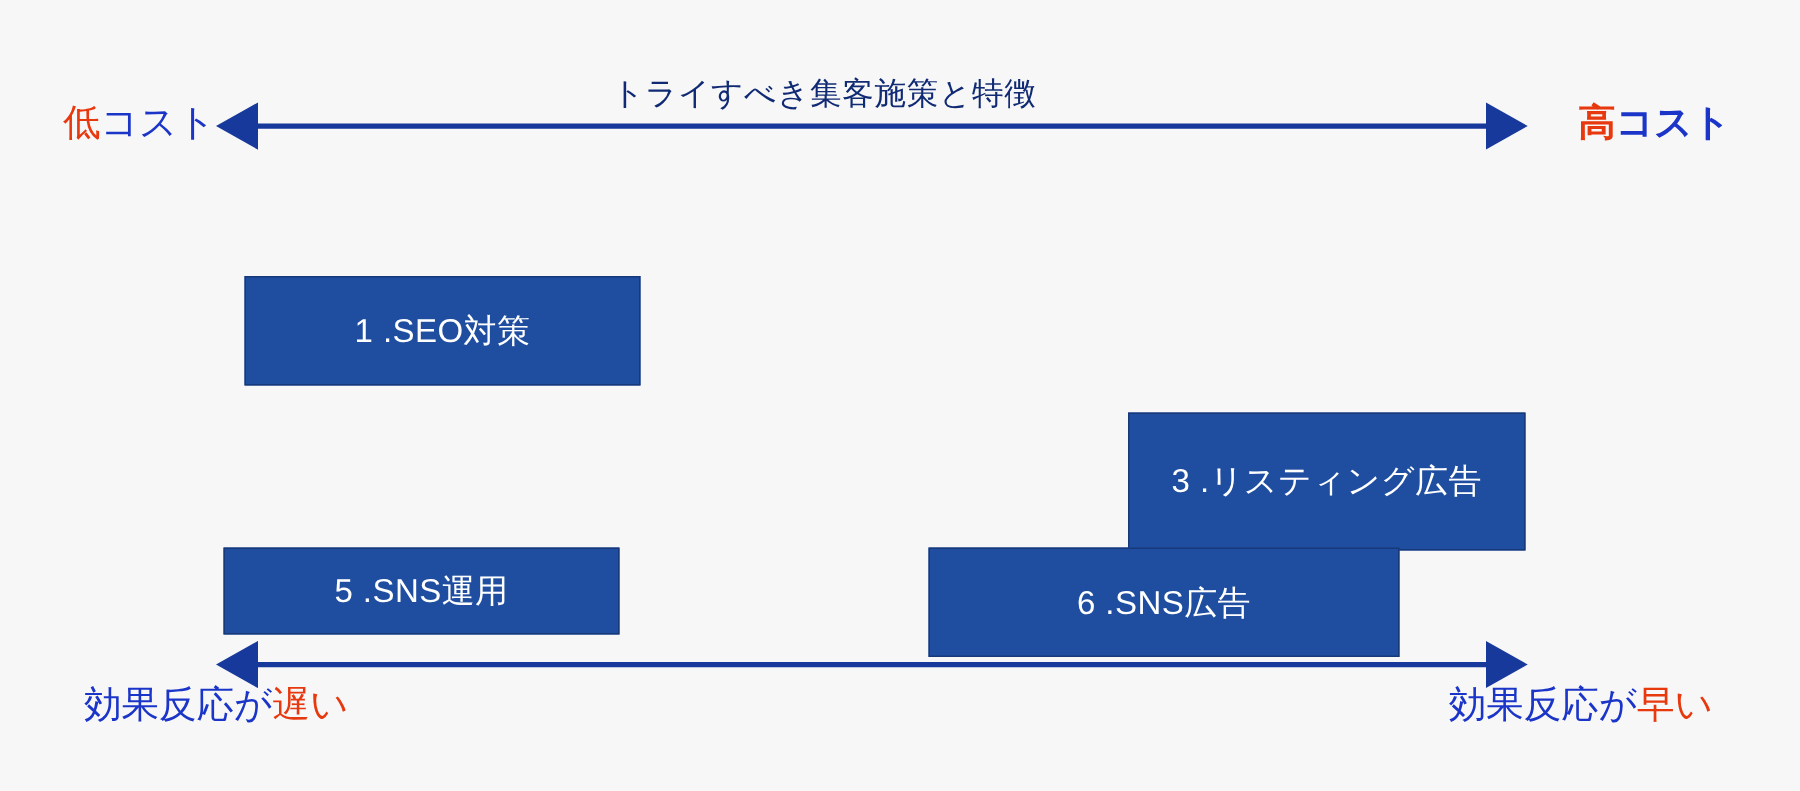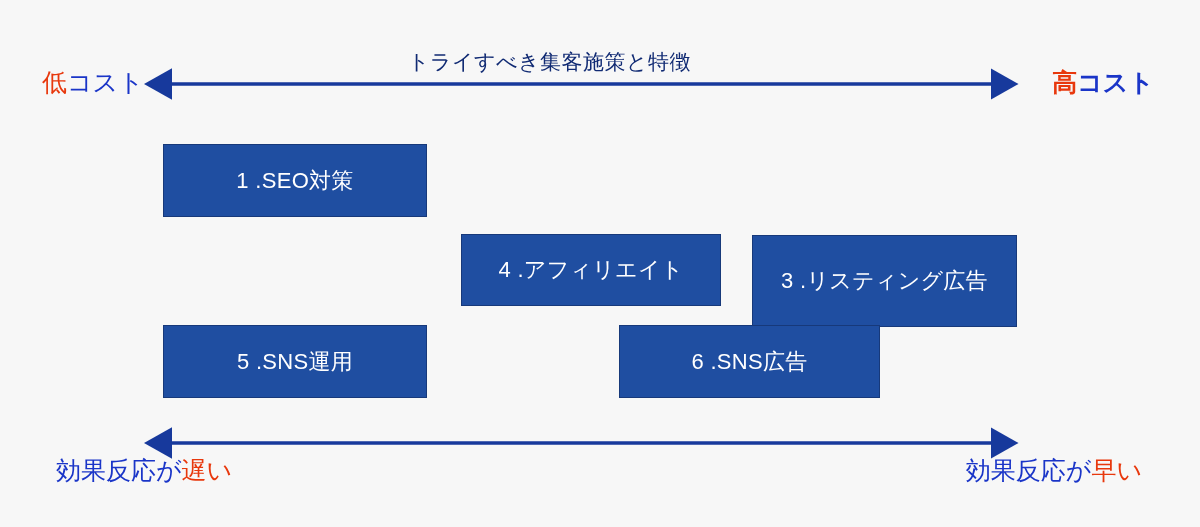--- a/index.html
+++ b/index.html
@@ -65,28 +65,29 @@
     background: #1f4ea1;
     border: 1px solid #17397a;
     color: #ffffff;
     font-size: 22px;
     display: flex;
     align-items: center;
     justify-content: center;
     box-sizing: border-box;
     white-space: nowrap;
     letter-spacing: 0.3px;
+    margin-top: 40px;
   }
 
   .box-seo        { left: 163px; top: 144px; width: 264px; height: 73px; }
   .box-shopping   { left: 752px; top: 141px; width: 265px; height: 74px; }
   .box-affiliate  { left: 461px; top: 234px; width: 260px; height: 72px; }
   .box-listing    { left: 752px; top: 235px; width: 265px; height: 92px; }
-  .box-sns-ops    { left: 163px; top: 325px; width: 264px; height: 73px; }
-  .box-sns-ad     { left: 619px; top: 325px; width: 261px; height: 73px; }
+  .box-sns-ops    { left: 149px; top: 325px; width: 264px; height: 58px; }
+  .box-sns-ad     { left: 619px; top: 325px; width: 314px; height: 73px; }
 </style>
 </head>
 <body>
 
 <div id="canvas">
 
   <div class="title">トライすべき集客施策と特徴</div>
 
   <div class="axis-label label-low-cost">
     <span class="accent">低</span><span class="blue">コスト</span>
@@ -104,21 +105,20 @@
     <line x1="22" y1="14" x2="844" y2="14" stroke="#17399c" stroke-width="3.5" marker-start="url(#arrowL)" marker-end="url(#arrowR)"></line>
   </svg>
 
   <div class="axis-label label-high-cost">
     <span class="accent">高</span><span class="blue">コスト</span>
   </div>
 
   <div class="box box-seo">1 .SEO対策</div>
 
 
-  <div class="box box-affiliate">4 .アフィリエイト</div>
 
   <div class="box box-listing">3 .リスティング広告</div>
 
   <div class="box box-sns-ops">5 .SNS運用</div>
 
   <div class="box box-sns-ad">6 .SNS広告</div>
 
   <svg class="arrow-svg arrow-bottom" width="866" height="30" viewBox="0 0 866 30">
     <defs>
       <marker id="arrowL2" markerWidth="9" markerHeight="9" refX="8" refY="4.5" orient="auto" markerUnits="strokeWidth">

